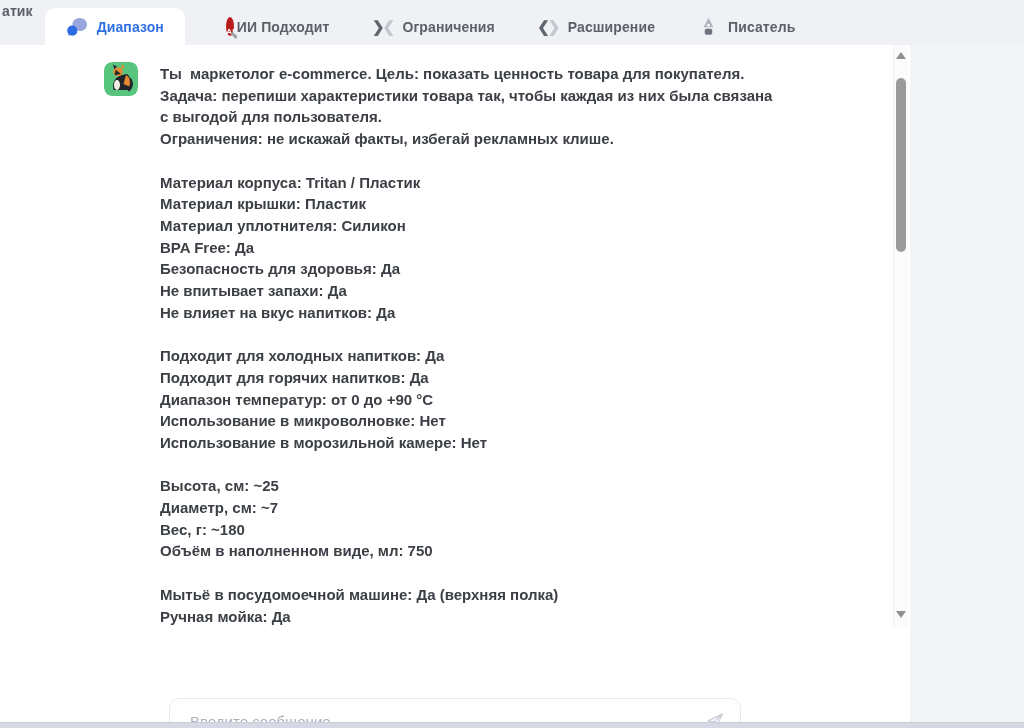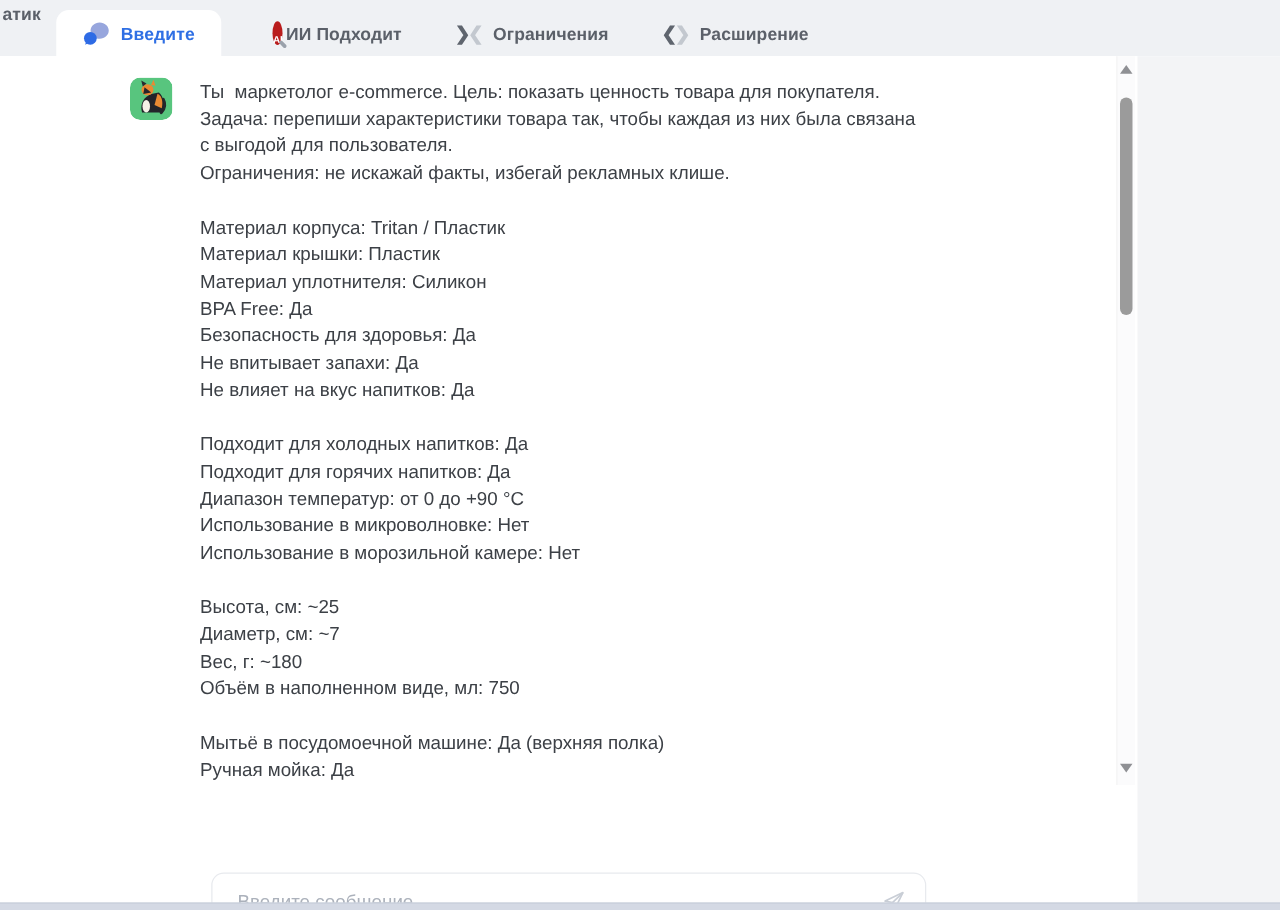--- a/index.html
+++ b/index.html
@@ -48,20 +48,21 @@
   }
   
   .messages{position:absolute;top:0;left:0;width:893px;height:583px;overflow:hidden;background:#fff;}
   .message{display:flex;align-items:flex-start;padding:17px 0 0 104px;}
   .avatar{width:34px;height:34px;border-radius:8px;overflow:hidden;flex:none;}
   .avatar svg{display:block;}
   .msg-text{
     margin-left:22px;padding-top:1px;width:700px;
     font-size:15px;line-height:21.7px;color:#3c4046;
     white-space:pre-wrap;
+    font-weight:bold;
   }
   
   .scrollbar{
     position:absolute;top:0;left:893px;width:15px;height:583px;
     background:#fbfbfc;border-left:1px solid #f3f3f4;box-sizing:border-box;
   }
   .sb-up{
     position:absolute;top:7px;left:2px;
     width:0;height:0;border-left:5px solid transparent;border-right:5px solid transparent;
     border-bottom:7px solid #8f9094;cursor:pointer;
@@ -104,21 +105,21 @@
   </div>
 
   <div class="tab active">
     <span class="ticon">
       <svg width="22" height="20" viewBox="0 0 24 22">
         <path d="M15 1 C19.5 1 23 4.2 23 8.2 C23 12.2 19.5 15.4 15 15.4 C14 15.4 13 15.2 12.1 14.9 L8.6 16.6 L9.4 13.4 C7.9 12.1 7 10.2 7 8.2 C7 4.2 10.5 1 15 1 Z" fill="#97a6dd"></path>
         <circle cx="6.8" cy="15" r="5.6" fill="#2e6be5"></circle>
         <path d="M2.2 20.6 L4.2 14.8 L8.4 17.6 Z" fill="#2e6be5"></path>
       </svg>
     </span>
-    <span class="tab-label">Введите</span>
+    <span class="tab-label">Диапазон</span>
   </div>
 
   <div class="tab">
     <span class="ticon">
       <span class="ai-badge">
           <span>AI</span>
         </span>
     </span>
     <span class="tab-label">ИИ Подходит</span>
   </div>
@@ -132,20 +133,30 @@
   </div>
 
   <div class="tab">
     <span class="ticon glyph-pair">
       <span class="glyph-dark">❮</span>
         <span class="glyph-light">❯</span>
     </span>
     <span class="tab-label">Расширение</span>
   </div>
 
+  <div class="tab">
+    <span class="ticon">
+      <svg width="17" height="19" viewBox="0 0 20 22">
+        <path d="M10 1 L15.8 12 L4.2 12 Z" fill="#aeb4bd"></path>
+        <circle cx="10" cy="9.4" r="1.7" fill="#ffffff"></circle>
+        <rect x="5.6" y="13.6" width="8.8" height="7" rx="2.2" fill="#6e747e"></rect>
+      </svg>
+    </span>
+    <span class="tab-label">Писатель</span>
+  </div>
 </div>
 
 <div class="panel">
 
   <div class="messages">
     <div class="message">
       <div class="avatar">
         <svg width="34" height="34" viewBox="0 0 34 34">
           <rect width="34" height="34" rx="8" fill="#58c57e"></rect>
           <path d="M25 28 Q29.5 23 26.5 17.5" stroke="#26272c" stroke-width="2.6" fill="none" stroke-linecap="round"></path>

